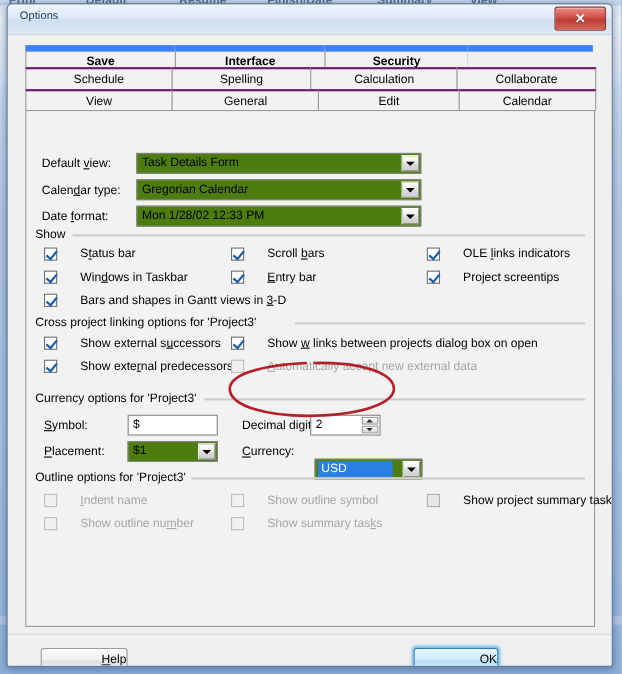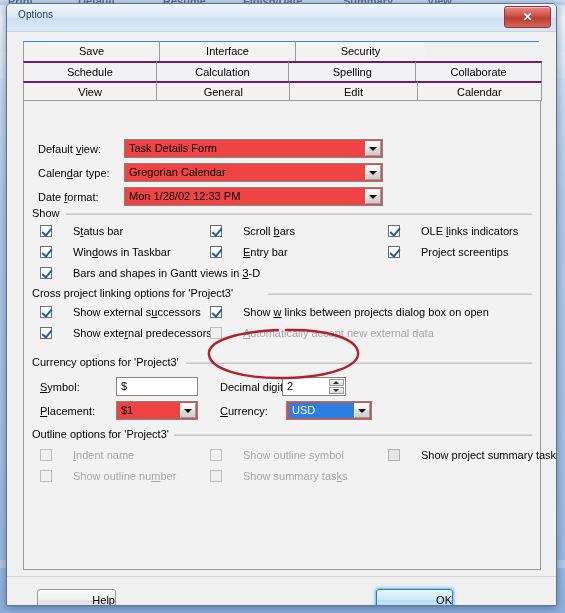--- a/index.html
+++ b/index.html
@@ -141,21 +141,21 @@
   .tab-cell.empty {
     background: #f0f0f0;
     border: none;
     cursor: default;
   }
   .tab-cell.selected {
     background: #f2f2f2;
     border-bottom: 1px solid #f2f2f2;
     font-weight: normal;
   }
-  .tab-row.r1 .tab-cell { border-top: 1px solid #3b82f6; }
+  .tab-row.r1 .tab-cell { border-top: 6px solid #3b82f6; font-weight: bold; }
   .tab-row.r2 .tab-cell,
   .tab-row.r3 .tab-cell { border-top: 2px solid #701a75; }
 
   
   #tab-panel {
     position: absolute;
     left: 16px;
     top: 68px;
     width: 518px;
     height: 470px;
@@ -170,21 +170,21 @@
     font-size: 11px;
     line-height: 13px;
     color: #000;
     white-space: nowrap;
   }
   .ul { text-decoration: underline; }
 
   .combo {
     position: absolute;
     box-sizing: border-box;
-    background: #ef4444;
+    background: #4d7c0f;
     border: 1px solid #848484;
     height: 19px;
     cursor: pointer;
     text-align: right;
   }
   .combo .combo-text {
     position: absolute;
     left: 4px;
     top: 2px;
     font-size: 11px;
@@ -403,22 +403,22 @@
 
     <div id="tab-strip">
       <div class="tab-row r1">
         <div class="tab-cell" style="width:137px">Save</div>
         <div class="tab-cell" style="width:137px">Interface</div>
         <div class="tab-cell" style="width:131px">Security</div>
         <div class="tab-cell empty" style="width:114px"></div>
       </div>
       <div class="tab-row r2">
         <div class="tab-cell" style="width:137px">Schedule</div>
+        <div class="tab-cell" style="width:131px">Spelling</div>
         <div class="tab-cell" style="width:137px">Calculation</div>
-        <div class="tab-cell" style="width:131px">Spelling</div>
         <div class="tab-cell" style="width:130px">Collaborate</div>
       </div>
       <div class="tab-row r3">
         <div class="tab-cell selected" style="width:137px">View</div>
         <div class="tab-cell" style="width:137px">General</div>
         <div class="tab-cell" style="width:131px">Edit</div>
         <div class="tab-cell" style="width:128px">Calendar</div>
       </div>
     </div>
 
@@ -525,21 +525,21 @@
         <span class="ul">P</span><span>lacement:</span>
       </div>
       <div class="combo" style="left:92px;top:300px;width:82px">
         <span class="combo-text">$1</span>
         <span class="combo-btn"></span>
       </div>
 
       <div class="fld-label" style="left:196px;top:304px">
         <span class="ul">C</span><span>urrency:</span>
       </div>
-      <div class="combo highlighted" style="left:262px;top:300px;width:86px">
+      <div class="combo highlighted" style="left:262px;top:316px;width:98px">
         <span class="combo-text">USD</span>
         <span class="combo-btn"></span>
       </div>
 
       <div class="group-title" style="left:8px;top:327px">Outline options for 'Project3'</div>
       <div class="group-rule" style="left:150px;top:333px;width:358px"></div>
 
       <div class="chk disabled" style="left:16px;top:348px">
         <span class="box"></span>
         <span class="lab"><span class="ul">I</span><span>ndent name</span></span>

